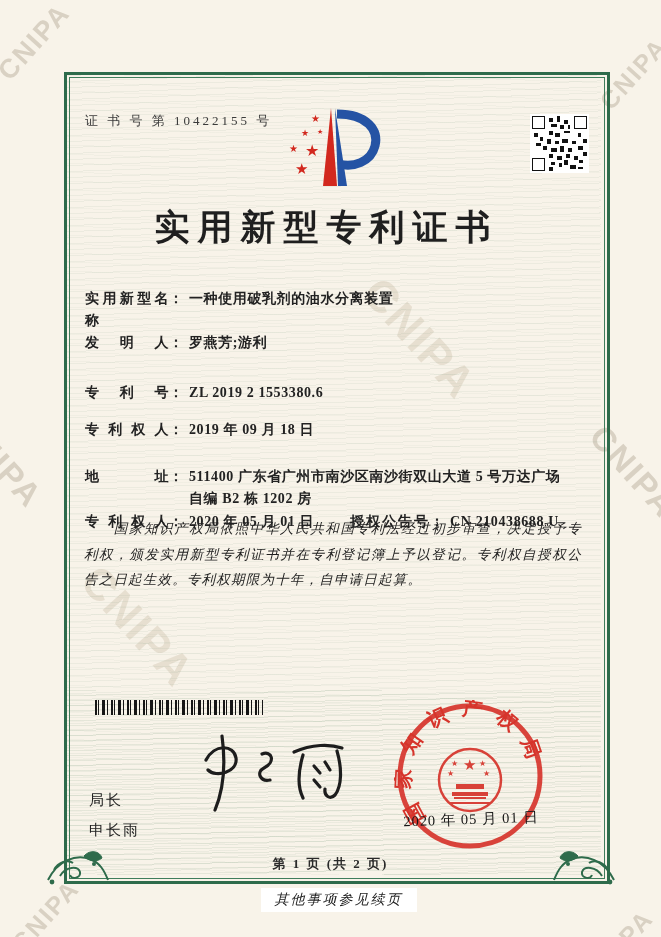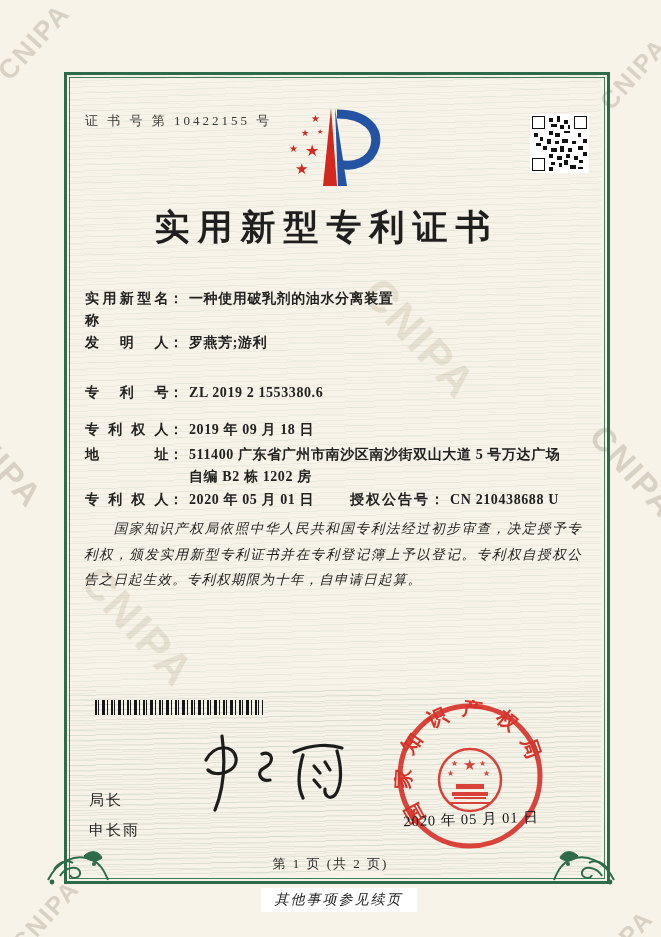--- a/index.html
+++ b/index.html
@@ -44,21 +44,21 @@
 
   
   .fields{position:absolute;left:85px;top:288px;width:500px;font-size:14px;color:#222;}
   .row{line-height:22px;font-weight:bold;}
   .lb{display:inline-block;width:84px;text-align:justify;text-align-last:justify;
       letter-spacing:0.5px;vertical-align:top;}
   .colon{display:inline-block;vertical-align:top;}
   .val{display:inline-block;vertical-align:top;margin-left:6px;max-width:396px;
        white-space:pre-line;letter-spacing:0.6px;}
   .r2{}.r3{margin-top:28px;}.r4{margin-top:15px;}
-  .r5{margin-top:16px;}.r6{margin-top:3px;}.r7{margin-top:1px;}
+  .r5{margin-top:16px;}.r6{margin-top:25px;}.r7{margin-top:1px;}
   .pair2{margin-left:36px;}
   .lb2{letter-spacing:2px;text-align:center;}
 
   
   .legal{position:absolute;left:84px;top:516px;width:498px;font-size:13.5px;
          line-height:25.5px;font-style:italic;letter-spacing:1.2px;text-align:justify;color:#1e1e1e;}
   .legal p{margin:0;text-indent:2.2em;}
 
   
   .barcode{position:absolute;left:95px;top:700px;width:168px;height:15px;
@@ -71,21 +71,21 @@
   
   .director{position:absolute;left:89px;top:785px;font-family:"Liberation Sans","DejaVu Sans",sans-serif;
             font-size:15px;letter-spacing:2px;color:#222;line-height:30px;}
   .signature{position:absolute;left:186px;top:728px;}
   .seal{position:absolute;left:394px;top:700px;}
   .seal-date{position:absolute;left:396px;top:810px;width:150px;text-align:center;
              font-size:14.5px;letter-spacing:1px;color:#161616;transform:rotate(-2deg);}
 
   
   .pagenum{position:absolute;left:0;top:855px;width:661px;text-align:center;
-           font-size:13px;letter-spacing:2px;color:#2a2a2a;}
+           font-size:13px;letter-spacing:2px;color:#2a2a2a;font-weight:bold;}
   .corner-orn{position:absolute;z-index:4;}
   .orn-left{left:46px;top:842px;}
   .orn-right{left:552px;top:842px;transform:scaleX(-1);}
   .footer-note{position:absolute;left:8px;top:888px;width:661px;text-align:center;}
   .footer-note span{display:inline-block;background:#ffffff;padding:3px 14px;
            font-size:14px;font-style:italic;letter-spacing:2px;color:#1e1e1e;}
 </style>
 </head>
 <body>
 

